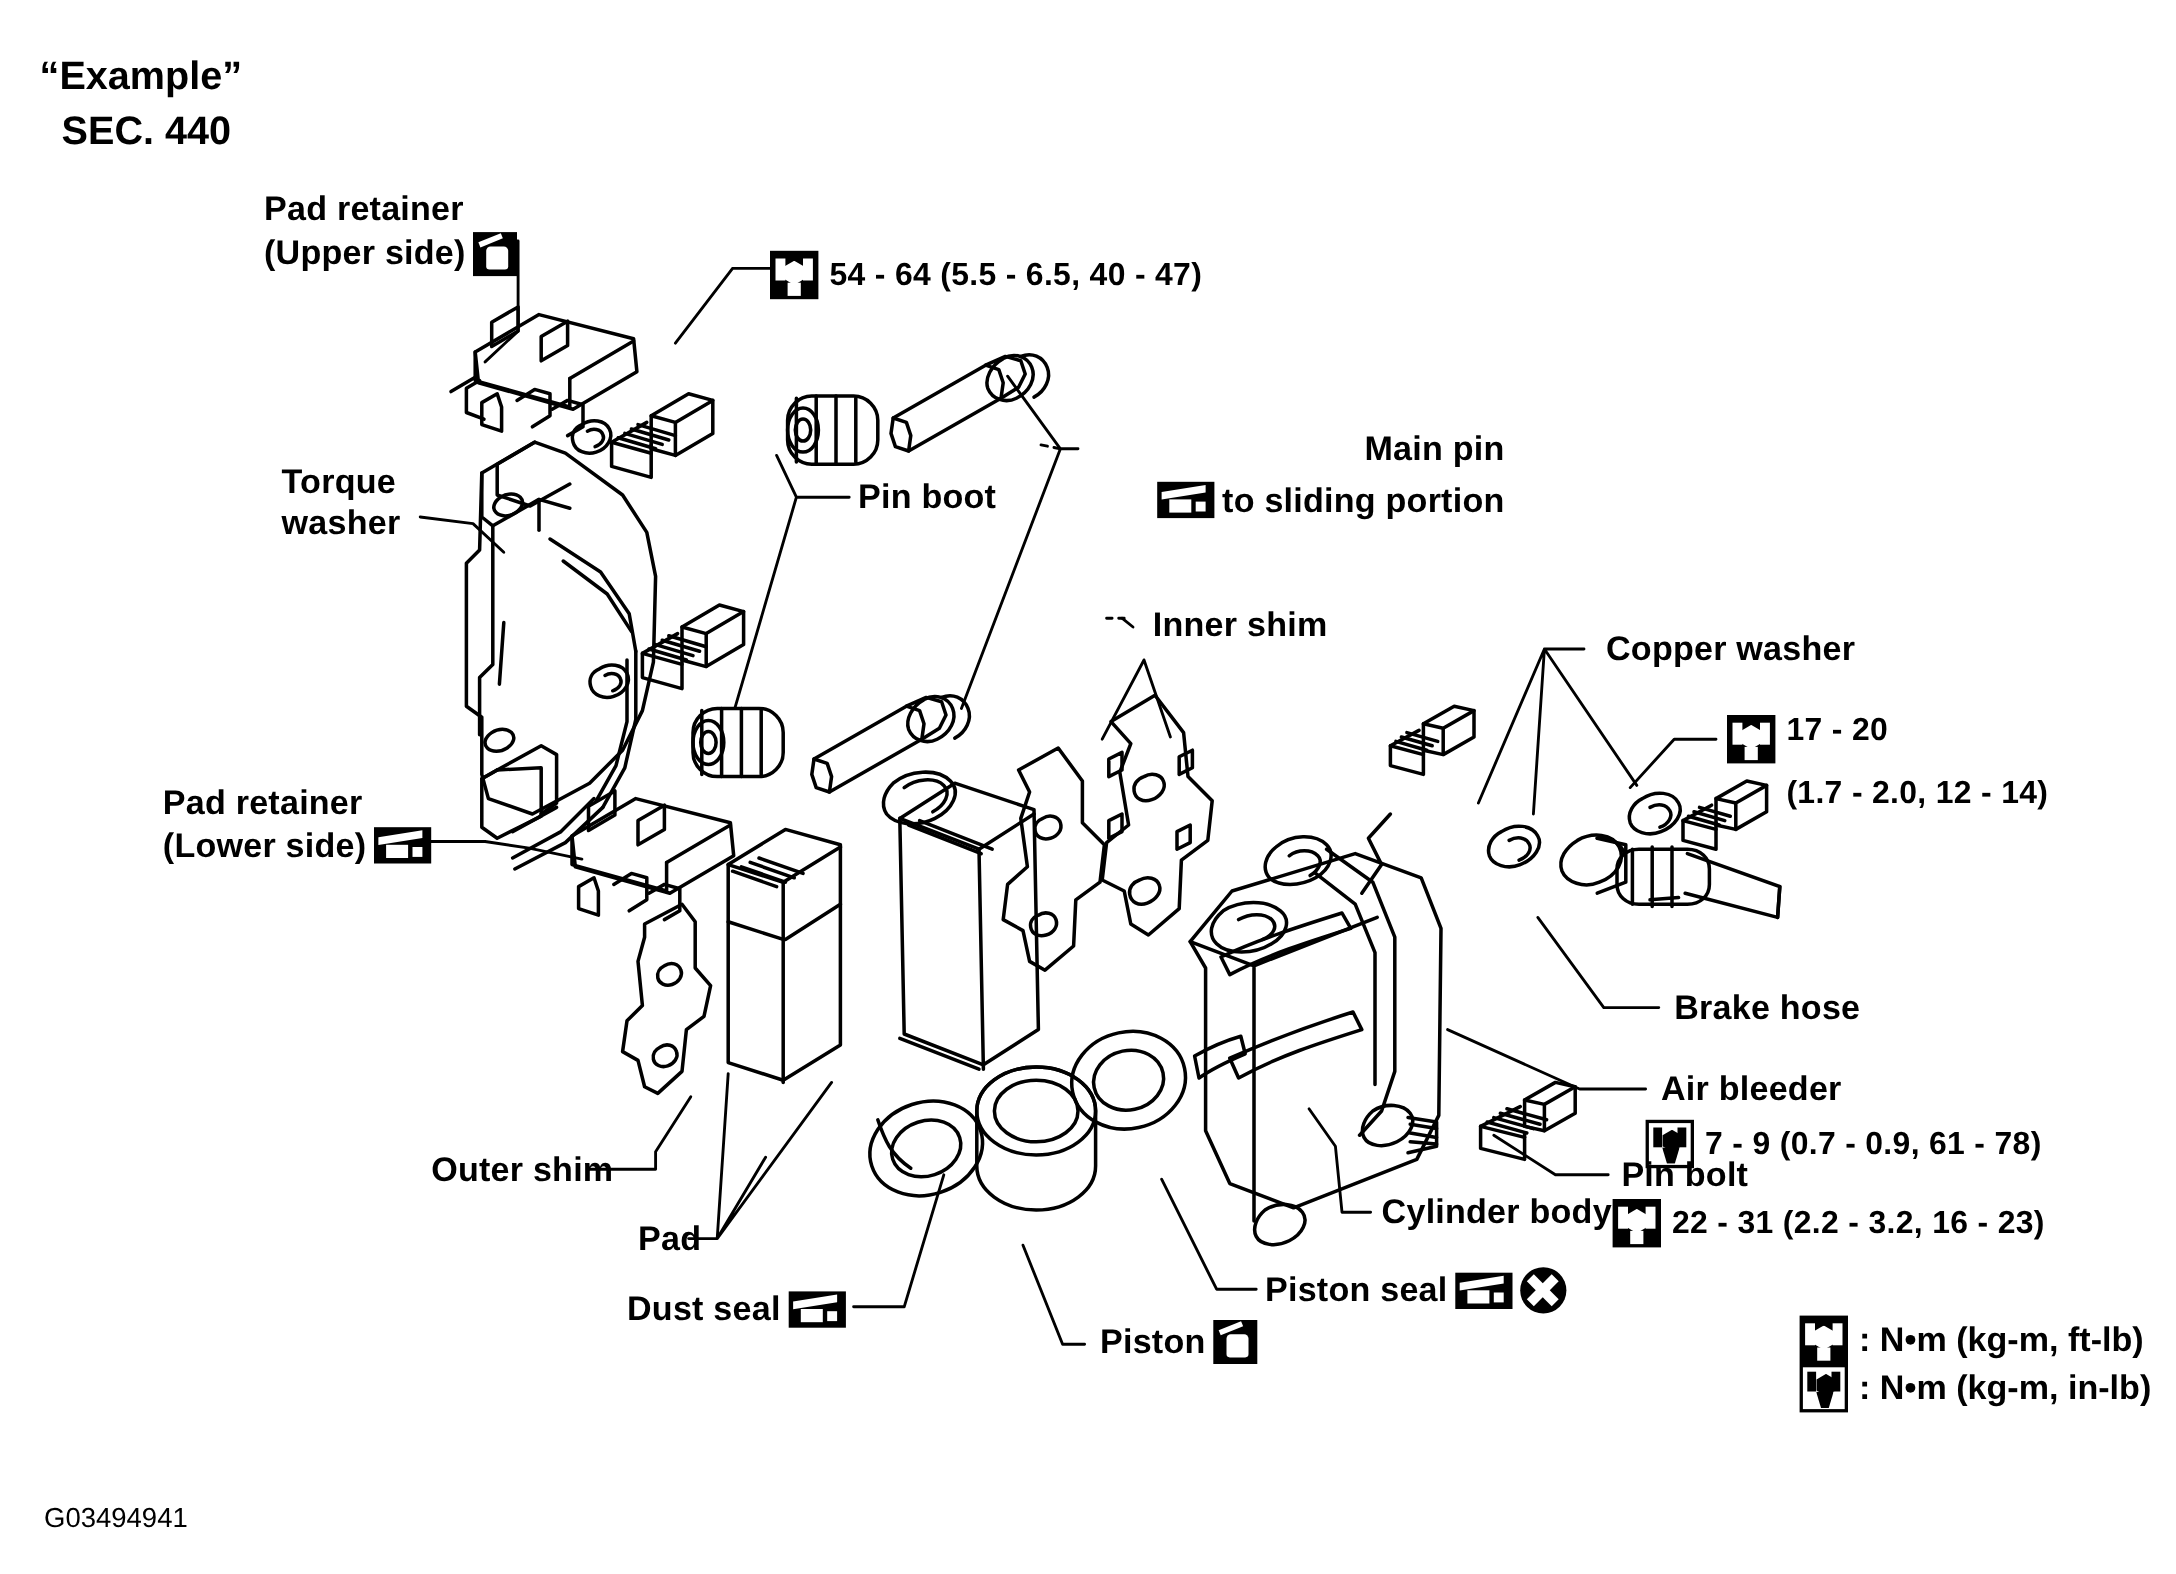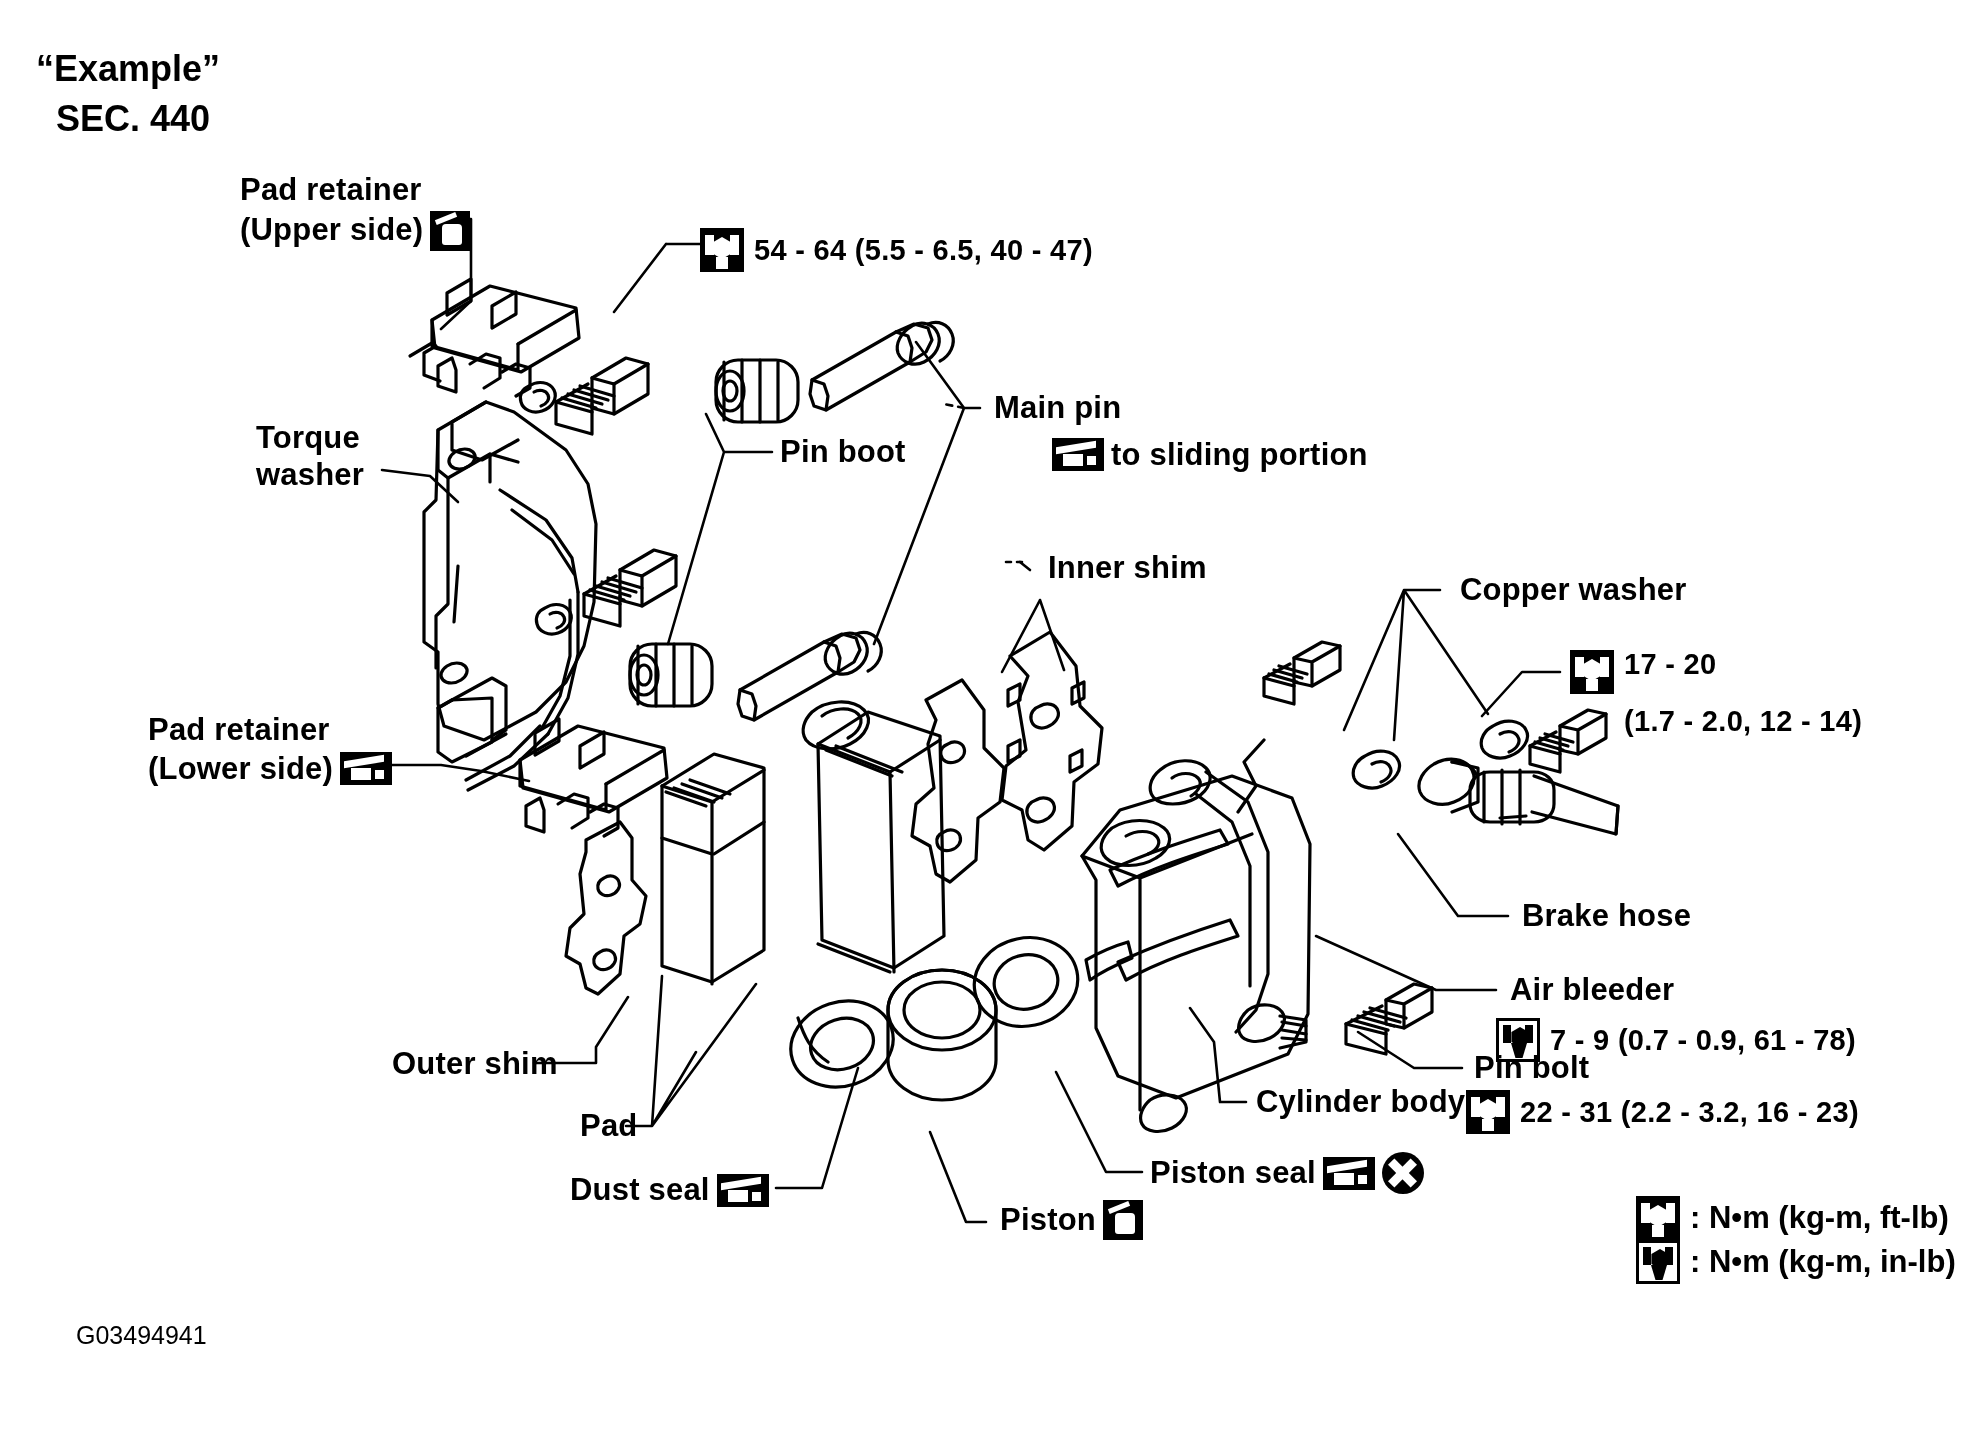--- a/index.html
+++ b/index.html
@@ -370,21 +370,21 @@
   <span class="torq">54 - 64 (5.5 - 6.5, 40 - 47)</span>
 </div>
 
 <div style="position:absolute;left:256px;top:420px;">
   <div class="lbl lbl-reg" style="position:static;">Torque</div>
   <div class="lbl lbl-reg" style="position:static;">washer</div>
 </div>
 
 <div class="lbl lbl-reg" style="left:780px;top:434px;">Pin boot</div>
 
-<div style="position:absolute;left:994px;top:390px;">
+<div style="position:absolute;left:994px;top:390px;text-align:right;">
   <div class="lbl lbl-reg" style="position:static;">Main pin</div>
   <div class="row tight" style="margin-top:10px;margin-left:58px;">
     <span class="ico ico-grease">
           <i></i>
         </span>
     <span class="lbl lbl-reg" style="position:static;">to sliding portion</span>
   </div>
 </div>
 
 <div class="lbl lbl-reg" style="left:1048px;top:550px;">Inner shim</div>
@@ -480,15 +480,15 @@
     <span class="ico ico-wr">
       <span class="jawL"></span>
           <span class="jawR"></span>
           <span class="hex"></span>
           <span class="stem"></span>
     </span>
     <span>: N•m (kg-m, in-lb)</span>
   </div>
 </div>
 
-<div class="code" style="left:40px;top:1321px;margin-left:36px;">G03494941</div>
+<div class="code" style="left:40px;top:1366px;">G03494941</div>
 
 </div>
 
 </body></html>

